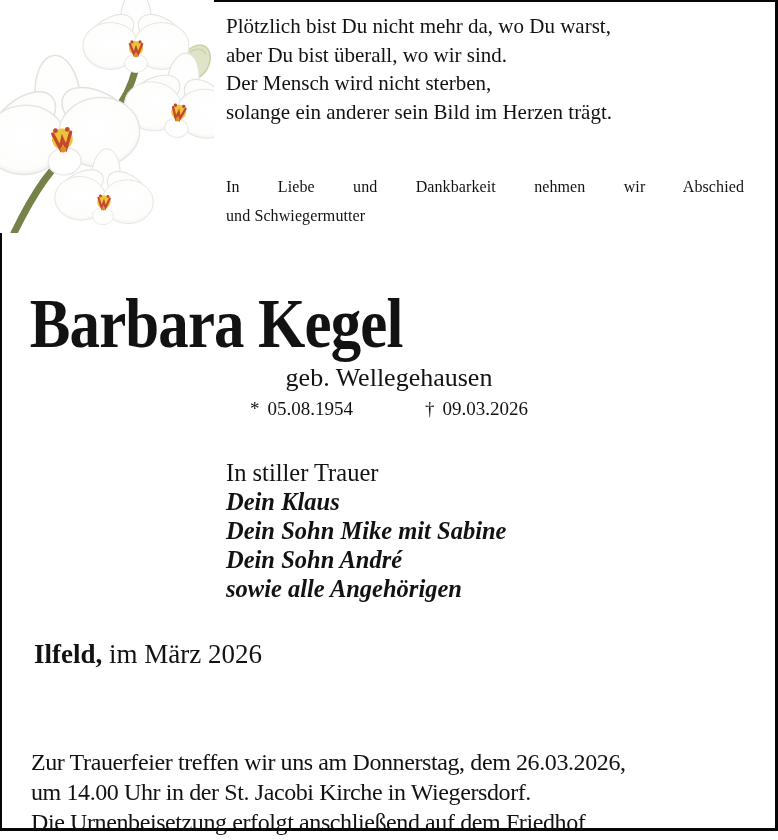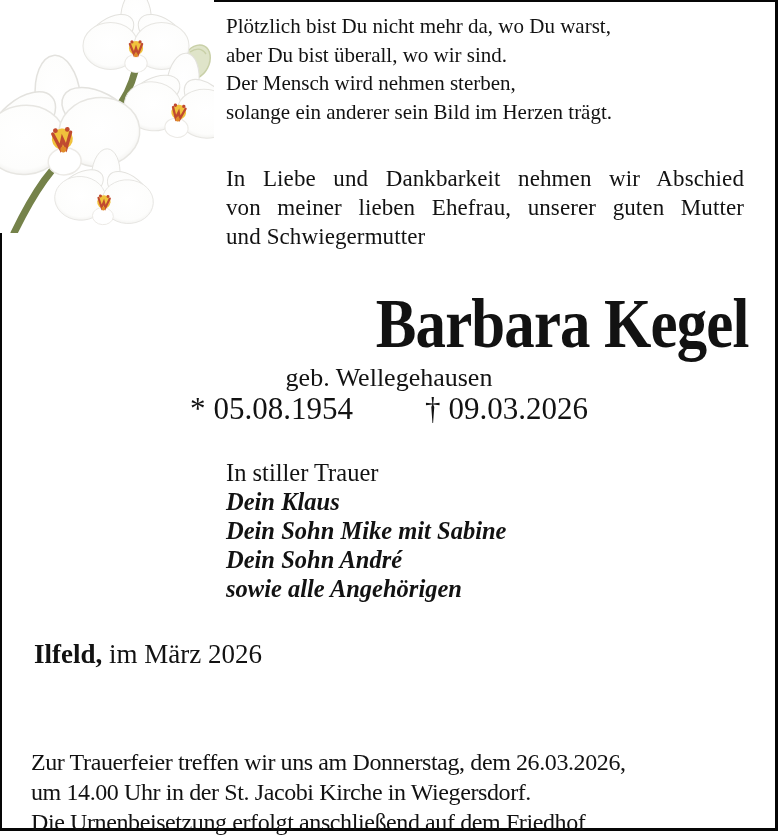--- a/index.html
+++ b/index.html
@@ -26,48 +26,48 @@
     background: #ffffff;
     z-index: 2;
   }
   .poem {
     position: absolute; left: 226px; top: 12px;
     font-size: 21px; line-height: 28.6px;
     z-index: 3;
     white-space: nowrap;
   }
   .intro {
-    position: absolute; left: 226px; top: 164px;
+    position: absolute; left: 226px; top: 172px;
     width: 518px;
-    font-size: 23px; line-height: 29px;
+    font-size: 16px; line-height: 29px;
     letter-spacing: 0.1px;
     z-index: 3;
   }
   .intro .just { text-align: justify; text-align-last: justify; }
   .name-block {
     position: absolute; left: 2px; top: 288px;
-    width: 774px; text-align: right; z-index: 3;
+    width: 774px; text-align: left; z-index: 3;
   }
   .deceased-name {
     margin: 0; font-size: 70px; font-weight: bold;
     line-height: 72px; letter-spacing: -1px;
     display: inline-block;
     transform: scaleX(0.87); transform-origin: 50% 50%;
     white-space: nowrap;
   }
   .maiden {
     position: absolute; left: 2px; top: 363px;
     width: 774px; text-align: center;
     font-size: 26px; line-height: 30px; z-index: 3;
   }
   .dates {
     position: absolute; left: 2px; top: 393px;
     width: 774px; z-index: 3;
     display: flex; justify-content: center; gap: 72px;
-    font-size: 31px; line-height: 31px; align-items: flex-end;
+    font-size: 19px; line-height: 31px; align-items: flex-end;
   }
   .dates .sym { margin-right: 8px; }
   .mourners {
     position: absolute; left: 226px; top: 458px;
     font-size: 24.5px; line-height: 29px; z-index: 3;
     white-space: nowrap;
   }
   .mourners .names { font-weight: bold; font-style: italic; }
   .dateline {
     position: absolute; left: 34px; top: 639px;
@@ -124,27 +124,26 @@
     <use href="#flower" transform="translate(136,46) scale(1.02)"></use>
     <use href="#flower" transform="translate(179,110) scale(1.06) rotate(8)"></use>
     <use href="#flower" transform="translate(62,136) scale(1.5) rotate(-6)"></use>
     <use href="#flower" transform="translate(104,200) scale(0.95) rotate(4)"></use>
   </svg>
 </div>
 
 <div class="poem">
   <div>Plötzlich bist Du nicht mehr da, wo Du warst,</div>
   <div>aber Du bist überall, wo wir sind.</div>
-  <div>Der Mensch wird nehmen sterben,</div>
+  <div>Der Mensch wird nicht sterben,</div>
   <div>solange ein anderer sein Bild im Herzen trägt.</div>
 </div>
 
 <div class="intro">
   <div class="just">In Liebe und Dankbarkeit nehmen wir Abschied</div>
-  <div class="just">von meiner lieben Ehefrau, unserer guten Mutter</div>
   <div>und Schwiegermutter</div>
 </div>
 
 <div class="name-block">
   <h1 class="deceased-name">Barbara Kegel</h1>
 </div>
 
 <div class="maiden">geb. Wellegehausen</div>
 
 <div class="dates">

